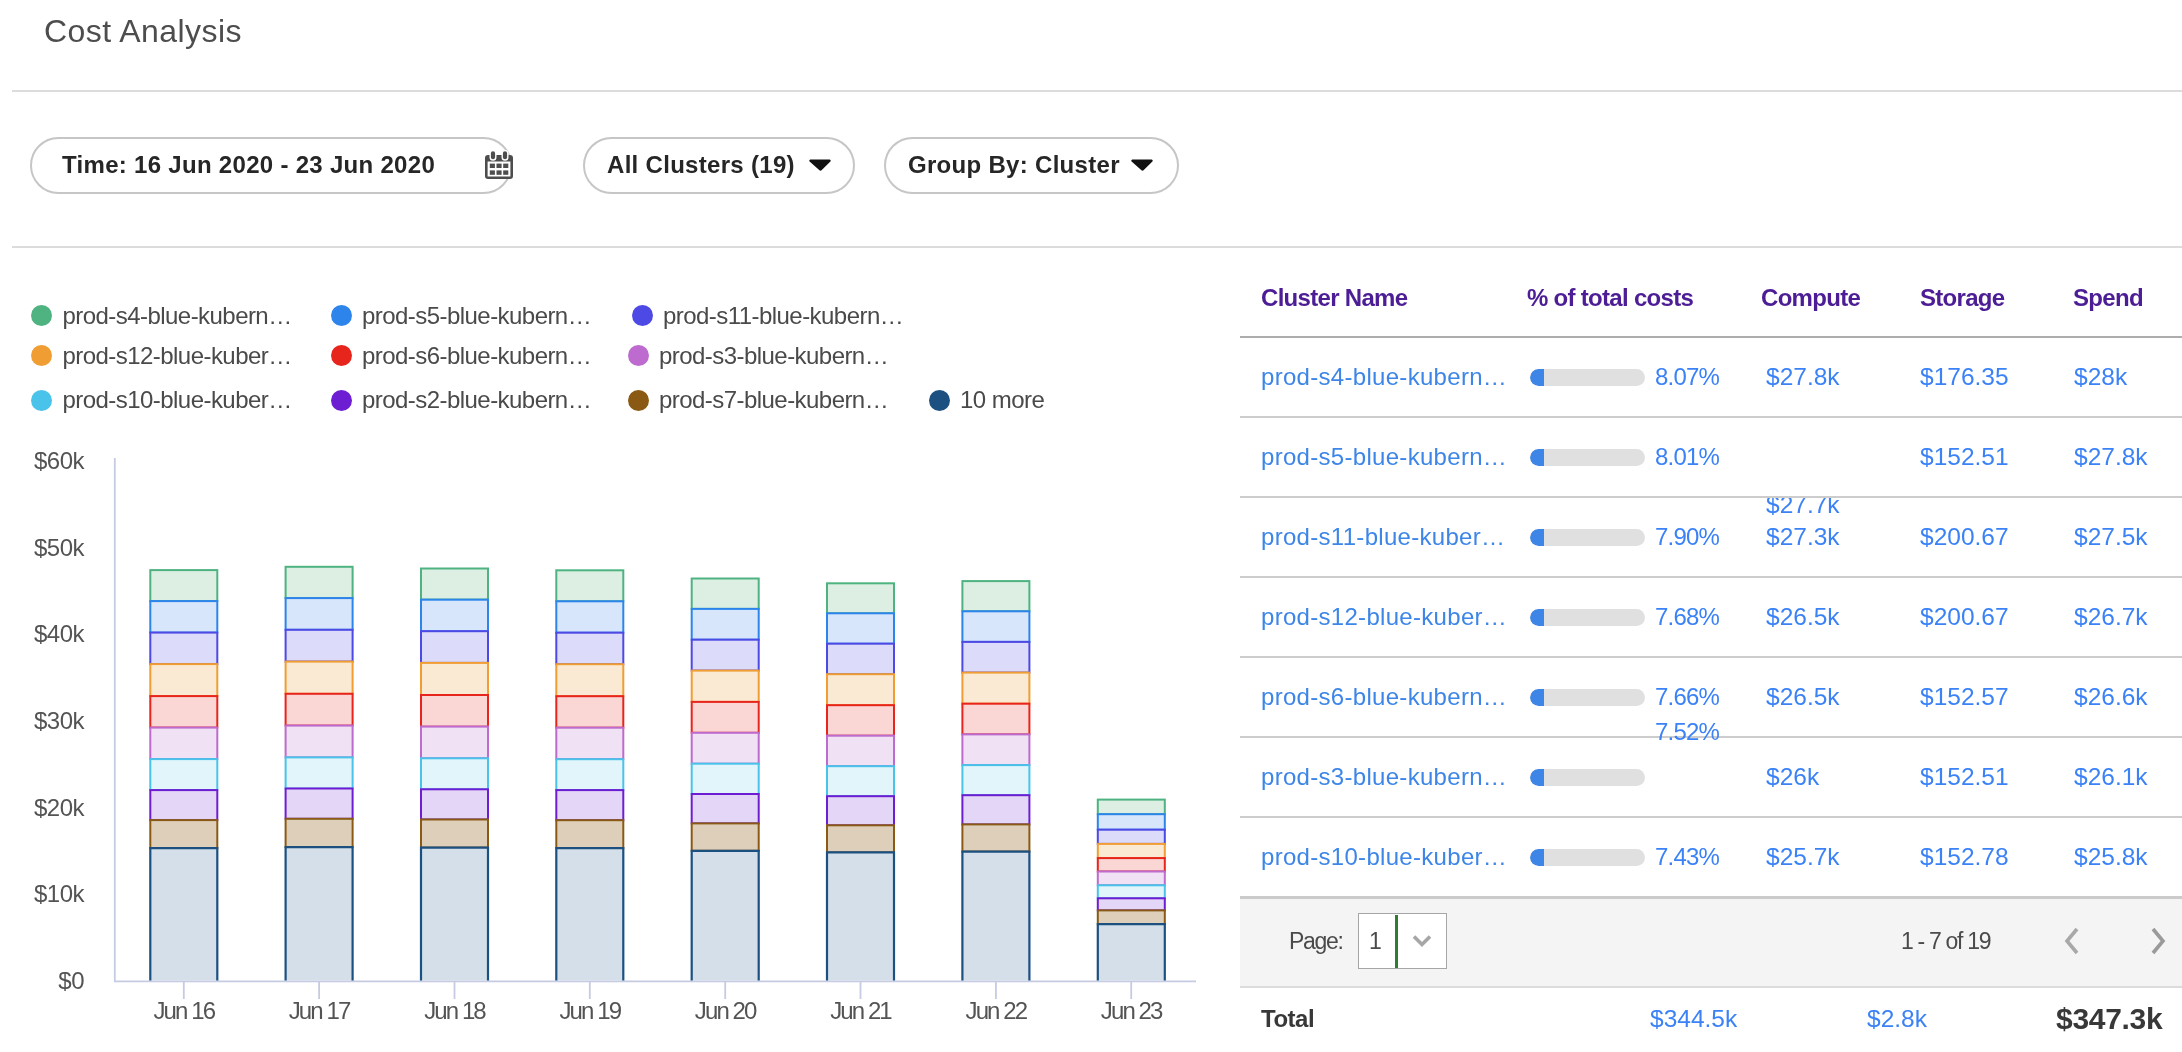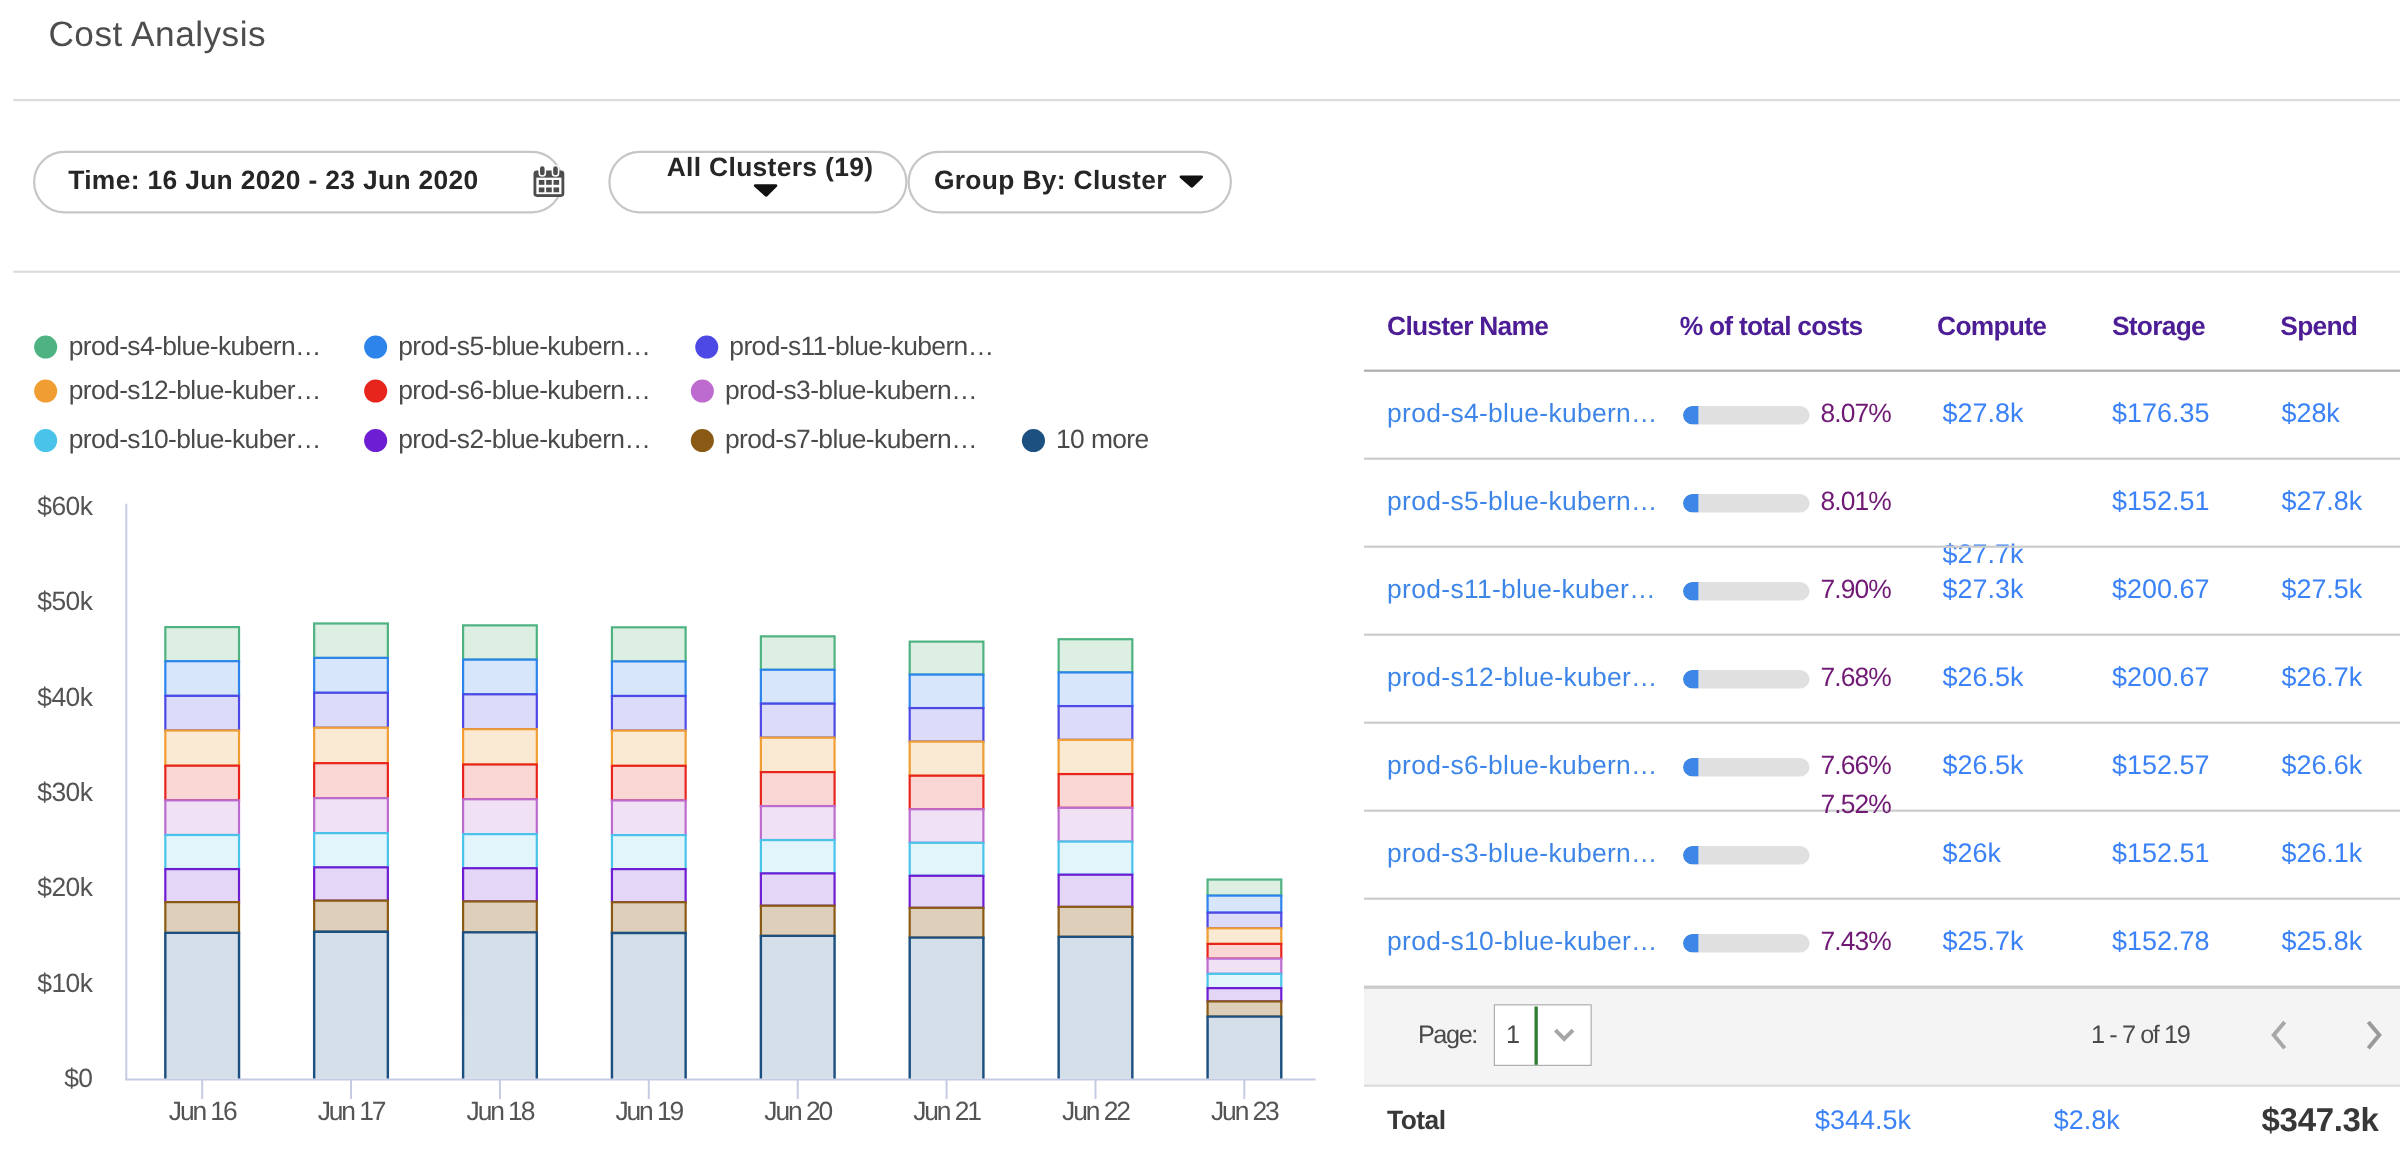--- a/index.html
+++ b/index.html
@@ -5,21 +5,21 @@
 * { margin:0; padding:0; box-sizing:border-box; }
 html,body { width:2182px; height:1052px; background:#ffffff; font-family:"Liberation Sans", sans-serif; }
 #page { position:relative; width:2182px; height:1052px; overflow:hidden; }
 .hr { position:absolute; left:12px; right:0; height:1.5px; background:#dcdcdc; }
 .pill { position:absolute; top:136.5px; height:57px; border:2px solid #c6c6c6; border-radius:28.5px; background:#fff; display:flex; align-items:center; }
 .pilltxt { font-weight:bold; font-size:24px; letter-spacing:0.3px; color:#262626; white-space:nowrap; }
 .dot { position:absolute; width:21px; height:21px; border-radius:50%; }
 .ltxt { position:absolute; transform:translateY(-50%); font-size:24px; letter-spacing:-0.55px; color:#4a4a4a; white-space:nowrap; }
 .th { position:absolute; transform:translateY(-50%); font-size:24px; letter-spacing:-0.7px; font-weight:bold; color:#4c1d95; white-space:nowrap; }
 .cell { position:absolute; transform:translateY(-50%); font-size:24.5px; color:#3b82f6; white-space:nowrap; }
-.pct { position:absolute; transform:translateY(-50%); font-size:24px; letter-spacing:-0.8px; color:#701a75; white-space:nowrap; }
+.pct { position:absolute; transform:translateY(-50%); font-size:24px; letter-spacing:-0.8px; color:#3b82f6; white-space:nowrap; }
 .link { position:absolute; transform:translateY(-50%); font-size:24px; letter-spacing:0.3px; color:#3d86e8; white-space:nowrap; }
 .sep { position:absolute; left:1240px; width:942px; }
 .pbar { position:absolute; width:115px; height:17px; border-radius:8.5px; background:#e0e0e0; overflow:hidden; }
 .pfill { width:13.5px; height:17px; border-radius:8.5px 0 0 8.5px; background:#3d86e8; }
 .ptxt { position:absolute; transform:translateY(-50%); font-size:23px; letter-spacing:-1.3px; color:#4a4a4a; white-space:nowrap; }
 .ttl { position:absolute; transform:translateY(-50%); font-size:24px; letter-spacing:-0.5px; font-weight:bold; color:#383838; white-space:nowrap; }
 .gtot { position:absolute; transform:translateY(-50%); font-size:30px; letter-spacing:-0.3px; font-weight:bold; color:#383838; white-space:nowrap; }
 </style>
 </head>
 <body>
@@ -37,29 +37,29 @@
 <rect x="18.2" y="0.5" width="5.6" height="9.5" rx="2.8" fill="#4d4d4d" stroke="#ffffff" stroke-width="1.4"></rect>
 <rect x="5.8" y="13.6" width="5.1" height="4.4" fill="#4d4d4d"></rect>
           <rect x="12.5" y="13.6" width="5.1" height="4.4" fill="#4d4d4d"></rect>
           <rect x="19.2" y="13.6" width="5.1" height="4.4" fill="#4d4d4d"></rect>
 <rect x="5.8" y="20.4" width="5.1" height="4.4" fill="#4d4d4d"></rect>
           <rect x="12.5" y="20.4" width="5.1" height="4.4" fill="#4d4d4d"></rect>
           <rect x="19.2" y="20.4" width="5.1" height="4.4" fill="#4d4d4d"></rect>
 </svg>
       </span>
 </div>
-<div class="pill" style="left:553px;width:272px;flex-direction:column;">
+<div class="pill" style="left:583px;width:272px;">
   <span class="pilltxt" style="margin-left:22px;">All Clusters (19)</span>
   <span style="margin-left:14px;display:flex;">
         <svg width="22" height="12" viewBox="0 0 22 12">
           <path d="M1.5 0.5 h19 a1.2 1.2 0 0 1 0.9 2 l-8.6 8.6 a1.8 1.8 0 0 1-2.6 0 L0.6 2.5 a1.2 1.2 0 0 1 0.9-2 z" fill="#111111"></path>
         </svg>
       </span>
 </div>
-<div class="pill" style="left:825px;width:295px;text-align:right;">
+<div class="pill" style="left:884px;width:295px;text-align:right;">
   <span class="pilltxt" style="margin-left:22px;">Group By: Cluster</span>
   <span style="margin-left:11px;display:flex;">
         <svg width="22" height="12" viewBox="0 0 22 12">
           <path d="M1.5 0.5 h19 a1.2 1.2 0 0 1 0.9 2 l-8.6 8.6 a1.8 1.8 0 0 1-2.6 0 L0.6 2.5 a1.2 1.2 0 0 1 0.9-2 z" fill="#111111"></path>
         </svg>
       </span>
 </div>
 <div class="hr" style="top:246px;"></div>
 
 <div class="dot" style="left:31.0px;top:305.0px;background:#4eb381;"></div>

